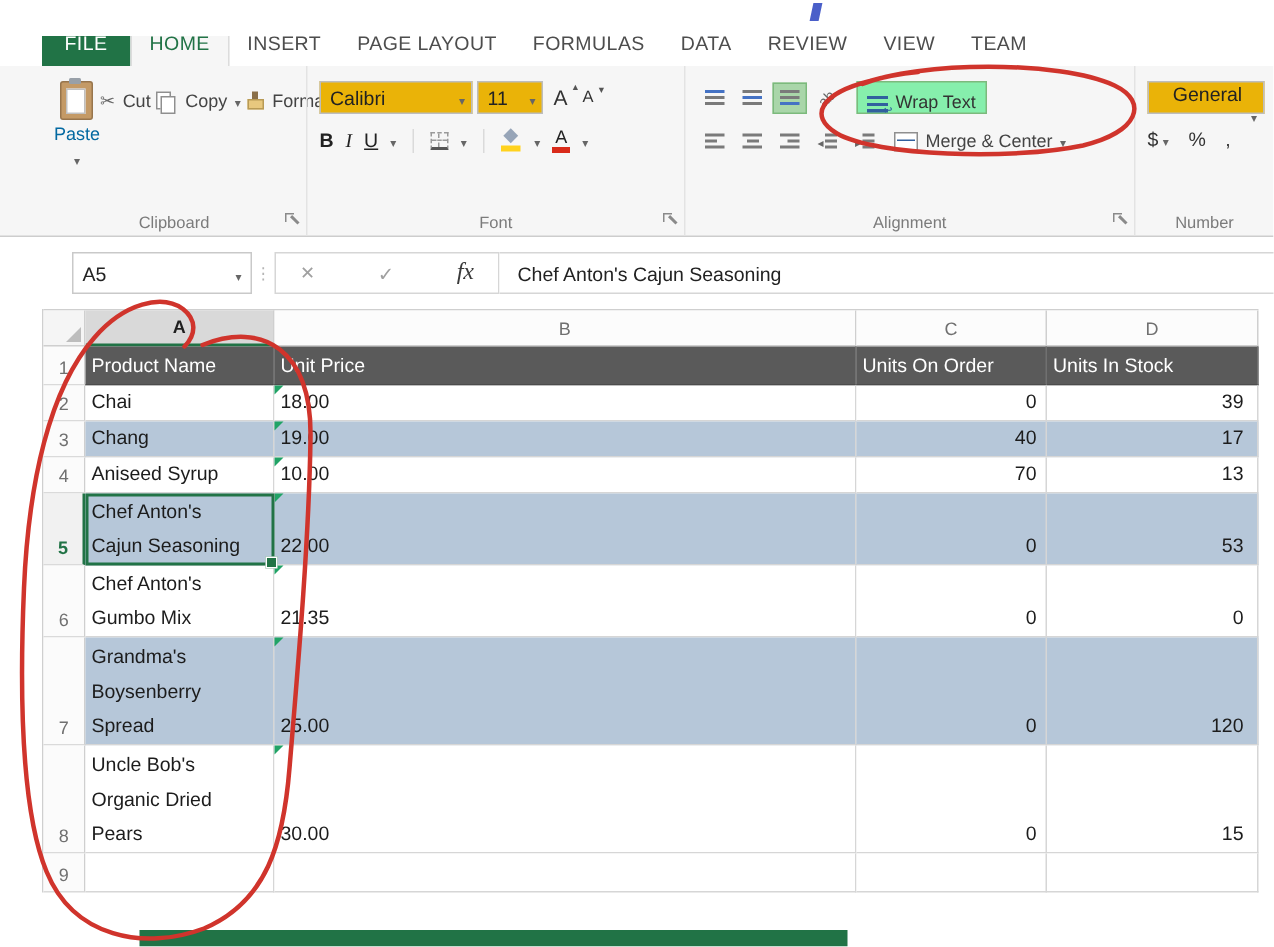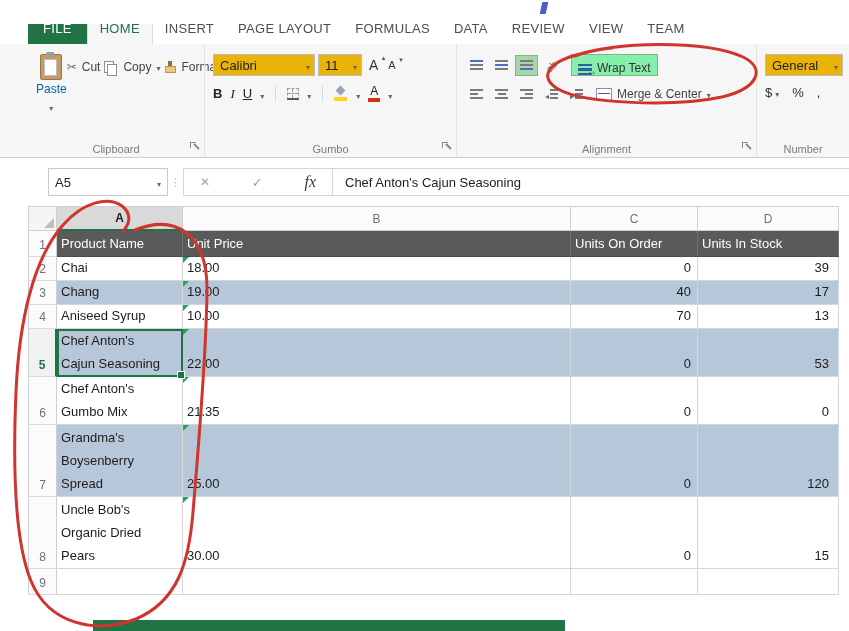--- a/index.html
+++ b/index.html
@@ -88,21 +88,21 @@
   .bars-sm{width:8px;}
   .wrap-btn{margin-left:6px;display:flex;align-items:flex-end;gap:5px;height:22px;padding:0 6px;
     background:#86efac;border:1px solid #7cba7c;font-size:12px;color:#333;box-sizing:border-box;}
   .wr-ic{width:14px;height:11px;background:repeating-linear-gradient(to bottom,#31609e 0 2px,transparent 2px 4.5px);position:relative;}
   .wr-ic::after{content:"↩";position:absolute;right:-3px;bottom:-3px;font-size:8px;color:#31609e;}
   .merge-btn{margin-left:6px;display:flex;align-items:center;gap:5px;height:22px;font-size:12px;color:#444;white-space:nowrap;}
   .mg-ic{width:14px;height:11px;border:1px solid #8f8f8f;background:#fff;position:relative;}
   .mg-ic::before{content:"";position:absolute;left:1px;right:1px;top:4px;height:1px;background:#31609e;}
 
   .g-num{flex:1;min-width:0;}
-  .w-general{width:86px;}
+  .w-general{width:86px;flex-direction:column;}
   .nrow2{margin-top:9px;display:flex;align-items:center;gap:13px;font-size:13px;color:#333;}
   .cur{display:flex;align-items:center;gap:3px;}
 
   
   .fbar{position:absolute;top:164px;left:0;width:849px;height:36px;display:flex;align-items:center;
     padding-left:28px;box-sizing:border-box;background:#fff;margin-left:20px;}
   .namebox{width:120px;height:28px;box-sizing:border-box;border:1px solid #c9c9c9;background:#fff;
     display:flex;align-items:center;padding:0 6px;font-size:13px;color:#222;}
   .namebox .dd{margin-left:auto;}
   .fdots{width:15px;text-align:center;color:#b5b5b5;font-size:11px;}
@@ -237,21 +237,21 @@
         <span class="dd"></span>
         <span class="vsep"></span>
         <span class="fill-ic"></span>
         <span class="dd"></span>
         <span class="fc-ic">
           <span>A</span>
           <span class="fc-bar"></span>
         </span>
         <span class="dd"></span>
       </div>
-      <span class="glabel">Gumbo</span>
+      <span class="glabel">Font</span>
       <span class="launcher"></span>
     </div>
 
     <div class="rgroup g-align">
       <div class="arow">
         <span class="ib">
             <span class="bars vt1">
               <i></i>
               <i></i>
               <i></i>

